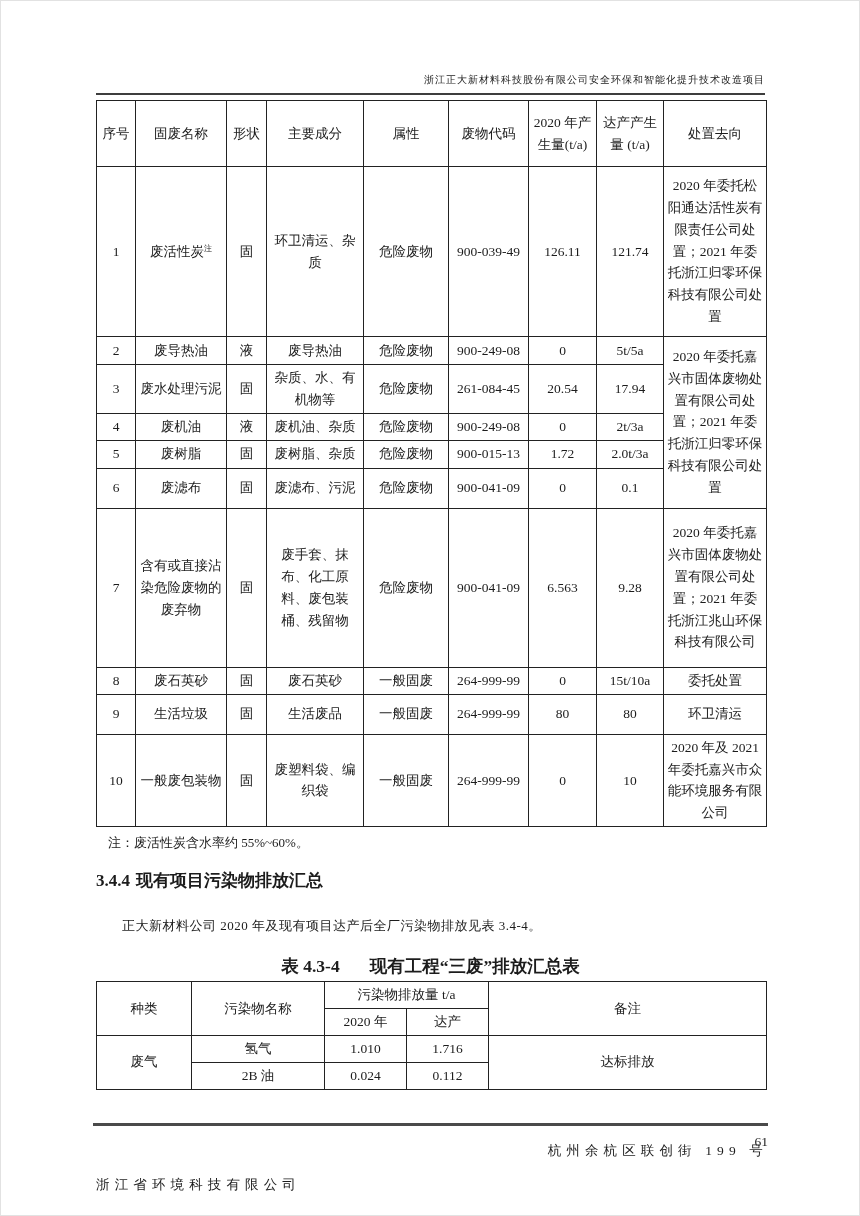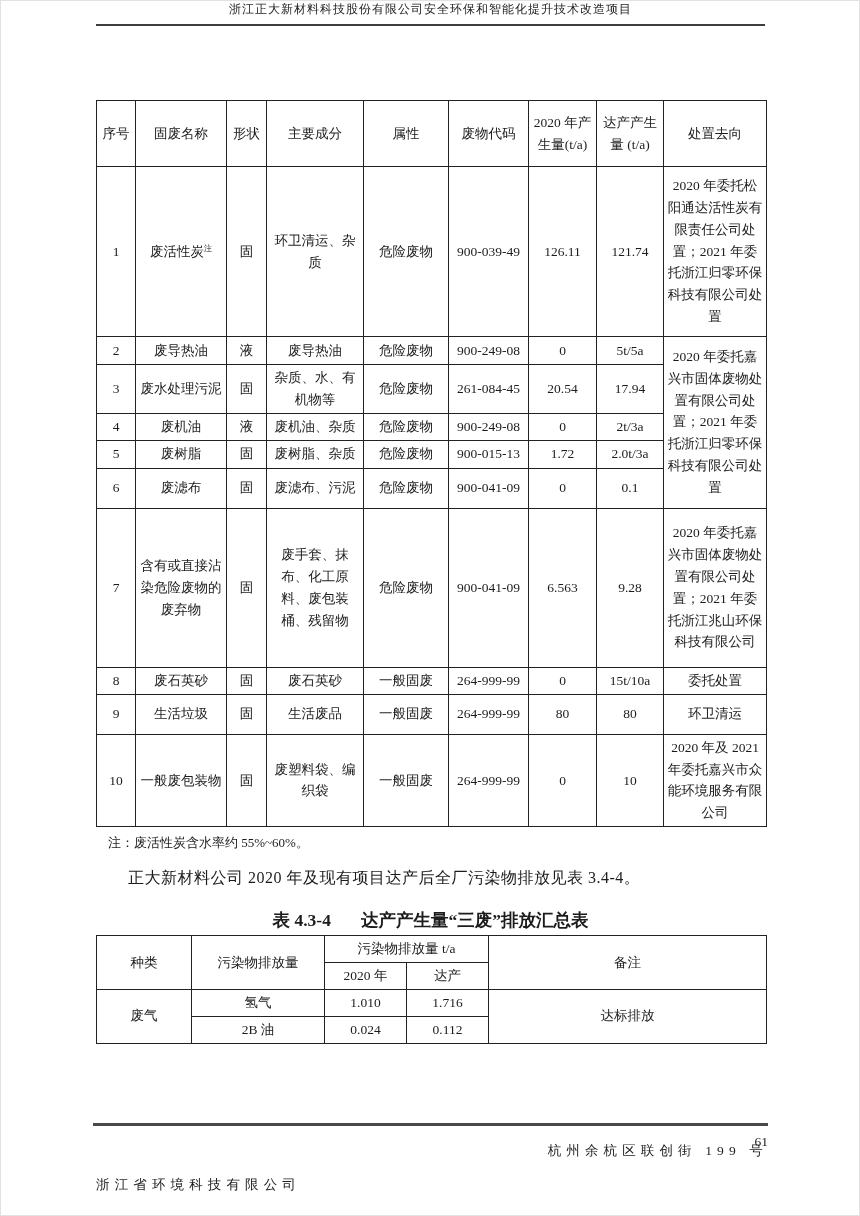--- a/index.html
+++ b/index.html
@@ -8,23 +8,24 @@
   .page {
     position: relative;
     width: 860px; height: 1216px;
     background: #ffffff;
     border: 1px solid #e2e2e2;
     overflow: hidden;
   }
   
   .header { position: absolute; top: 0; left: 95px; right: 94px; }
   .header-title {
-    text-align: center;
-    font-size: 12px;
+    text-align: right;
+    font-size: 10px;
     letter-spacing: 1px;
+    padding-top: 72px;
   }
   .header-rule { margin-top: 6px; border-bottom: 2px solid #3d3d3d; }
 
   
   .content { position: absolute; top: 96px; left: 95px; right: 94px; }
 
   .table-title {
     text-align: center;
     font-weight: bold;
     font-size: 17.5px;
@@ -57,21 +58,21 @@
   .main-table tbody tr:nth-child(6)  { height: 40px; }
   .main-table tbody tr:nth-child(7)  { height: 159px; }
   .main-table tbody tr:nth-child(8)  { height: 27px; }
   .main-table tbody tr:nth-child(9)  { height: 40px; }
   .main-table tbody tr:nth-child(10) { height: 92px; }
 
   .note { font-size: 13px; margin-top: 7px; padding-left: 12px; }
 
   .section-heading { font-size: 17px; font-weight: bold; margin-top: 17px; }
   .section-heading .sec-title { margin-left: 6px; }
-  .paragraph { font-size: 16px; text-indent: 2em; margin-top: 16px; letter-spacing: 0.5px; }
+  .paragraph { font-size: 13px; text-indent: 2em; margin-top: 25px; letter-spacing: 0.5px; }
 
   
   .emissions-table tr.hdr-1 { height: 25px; }
   .emissions-table tr.hdr-2 { height: 24px; }
   .emissions-table tr.data  { height: 27px; }
 
   
   .footer { position: absolute; top: 1122px; left: 92px; right: 91px; }
   .footer-rule { border-top: 3px solid #4a4a4a; }
   .footer-row { position: relative; margin-top: 8px; font-size: 13.5px; }
@@ -222,39 +223,42 @@
           <td>264-999-99</td>
           <td>0</td>
           <td>10</td>
           <td>2020 年及 2021 年委托嘉兴市众能环境服务有限公司</td>
         </tr>
       </tbody>
     </table>
 
     <div class="note">注：废活性炭含水率约 55%~60%。</div>
 
+    <div class="section-heading">
+      <span>3.4.4</span><span class="sec-title">现有项目污染物排放汇总</span>
+    </div>
 
     <p class="paragraph">正大新材料公司 2020 年及现有项目达产后全厂污染物排放见表 3.4-4。</p>
 
     <div class="table-title">
-      <span>表 4.3-4</span><span class="gap2">达产产生量“三废”排放汇总表</span>
+      <span>表 4.3-4</span><span class="gap2">现有工程“三废”排放汇总表</span>
     </div>
 
     <table class="emissions-table">
       <colgroup>
         <col style="width:95px">
           <col style="width:133px">
           <col style="width:82px">
         <col style="width:82px">
           <col style="width:278px">
       </colgroup>
       <thead>
         <tr class="hdr-1">
           <th rowspan="2">种类</th>
-          <th rowspan="2">污染物排放量</th>
+          <th rowspan="2">污染物名称</th>
           <th colspan="2">污染物排放量 t/a</th>
           <th rowspan="2">备注</th>
         </tr>
         <tr class="hdr-2">
           <th>2020 年</th>
           <th>达产</th>
         </tr>
       </thead>
       <tbody>
         <tr class="data">

